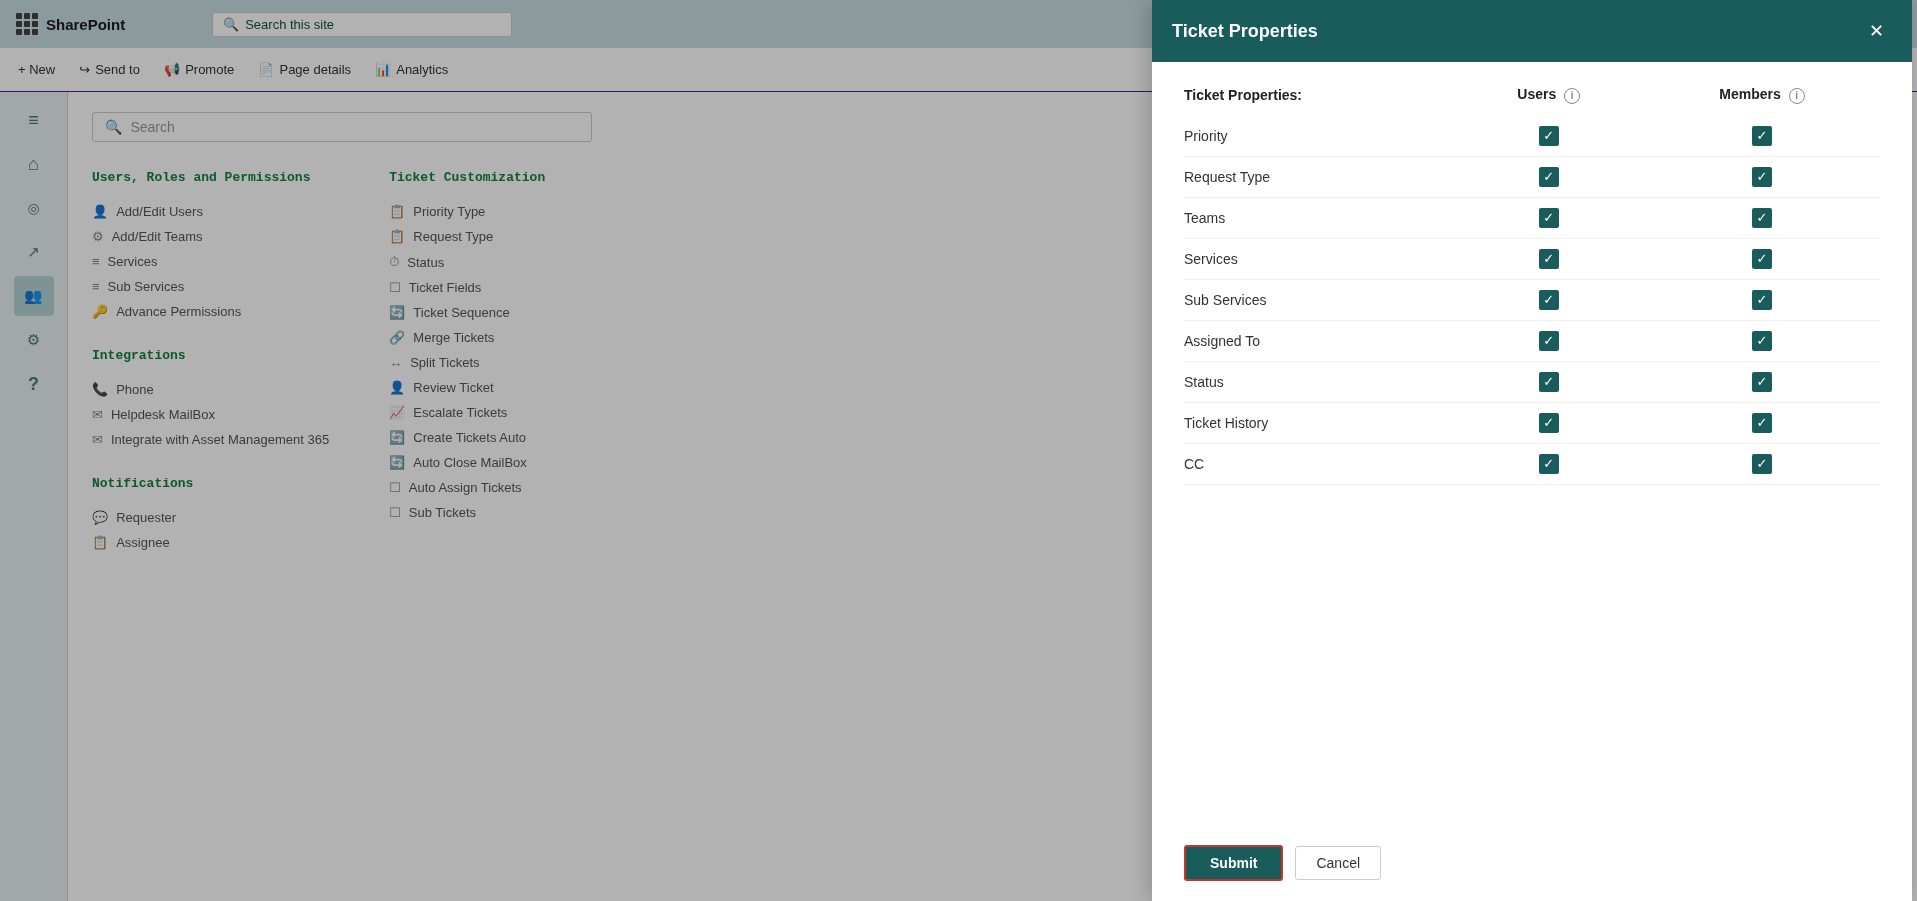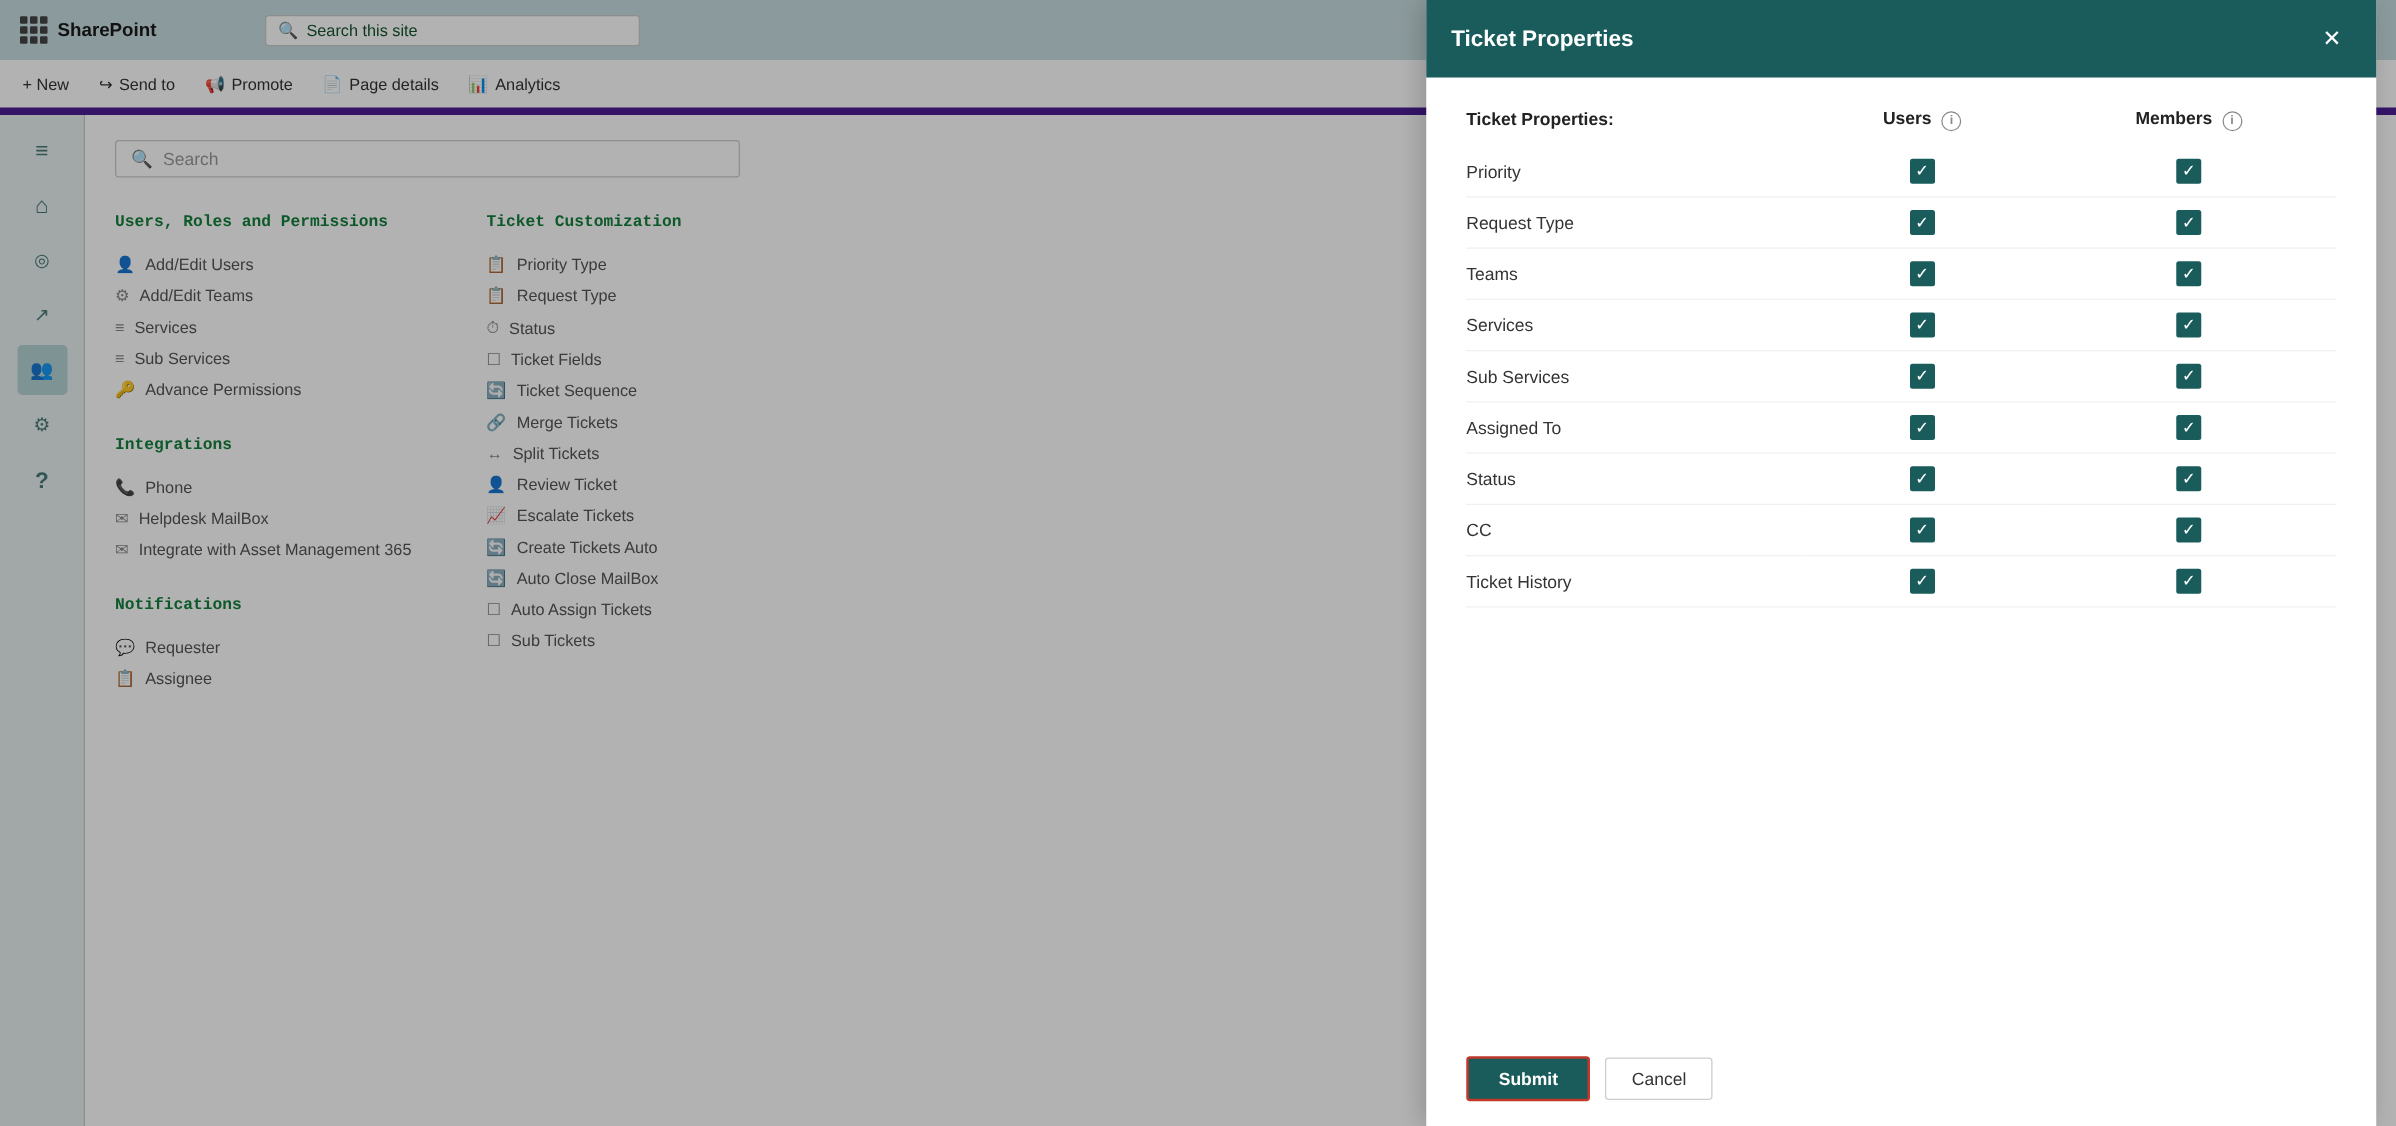--- a/index.html
+++ b/index.html
@@ -43,21 +43,21 @@
       font-size: 13px;
     }
 
     
     .command-bar {
       display: flex;
       align-items: center;
       background: #fff;
       height: 44px;
       padding: 0 8px;
-      border-bottom: 6px solid #4c1d95;
+      border-bottom: 1px solid #4c1d95;
       gap: 4px;
     }
     .cmd-btn {
       display: flex;
       align-items: center;
       gap: 5px;
       padding: 6px 10px;
       border: none;
       background: transparent;
       cursor: pointer;
@@ -142,21 +142,21 @@
     
     .modal-overlay {
       position: fixed;
       top: 0; left: 0; right: 0; bottom: 0;
       background: rgba(0,0,0,0.3);
       z-index: 100;
     }
     .modal {
       position: fixed;
       top: 0;
-      right: 16px;
+      right: 5px;
       width: 760px;
       height: 100%;
       background: #fff;
       box-shadow: -4px 0 20px rgba(0,0,0,0.2);
       z-index: 200;
       display: flex;
       flex-direction: column;
     }
     .modal-header {
       background: #1a5c5c;
@@ -493,26 +493,26 @@
             <td class="prop-col">Assigned To</td>
             <td class="check-col"><span class="checkbox-checked">✓</span></td>
             <td class="check-col"><span class="checkbox-checked">✓</span></td>
           </tr>
           <tr>
             <td class="prop-col">Status</td>
             <td class="check-col"><span class="checkbox-checked">✓</span></td>
             <td class="check-col"><span class="checkbox-checked">✓</span></td>
           </tr>
           <tr>
+            <td class="prop-col">Ticket History</td>
+            <td class="check-col"><span class="checkbox-checked">✓</span></td>
+            <td class="check-col"><span class="checkbox-checked">✓</span></td>
+          </tr>
+          <tr>
             <td class="prop-col">CC</td>
-            <td class="check-col"><span class="checkbox-checked">✓</span></td>
-            <td class="check-col"><span class="checkbox-checked">✓</span></td>
-          </tr>
-          <tr>
-            <td class="prop-col">Ticket History</td>
             <td class="check-col"><span class="checkbox-checked">✓</span></td>
             <td class="check-col"><span class="checkbox-checked">✓</span></td>
           </tr>
         </tbody>
     </table>
   </div>
 
   <div class="modal-footer">
     <button class="btn-submit">Submit</button>
     <button class="btn-cancel">Cancel</button>

